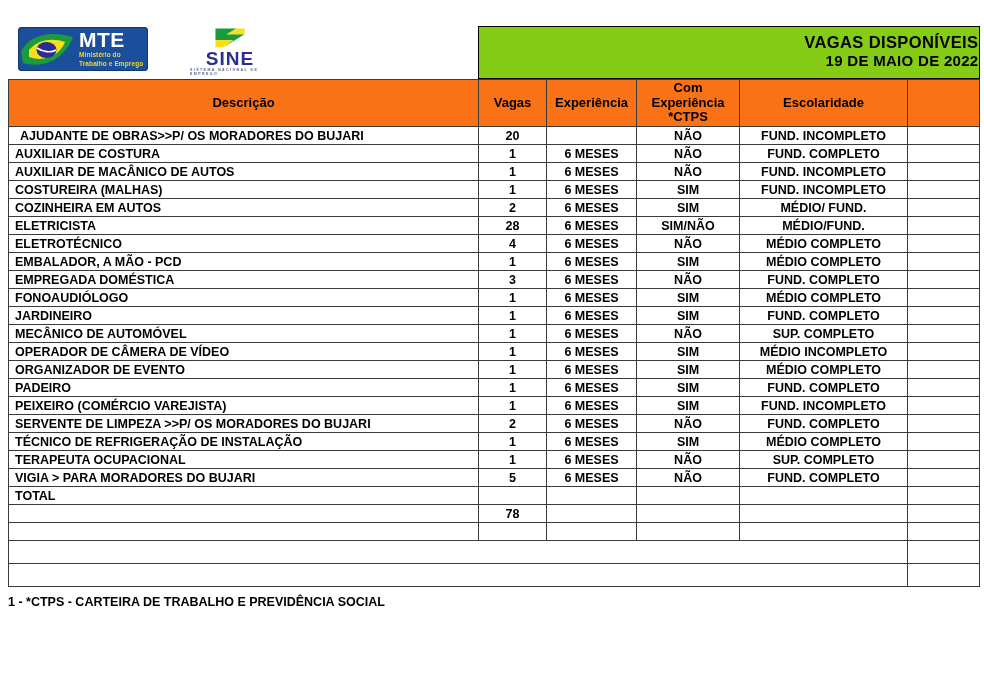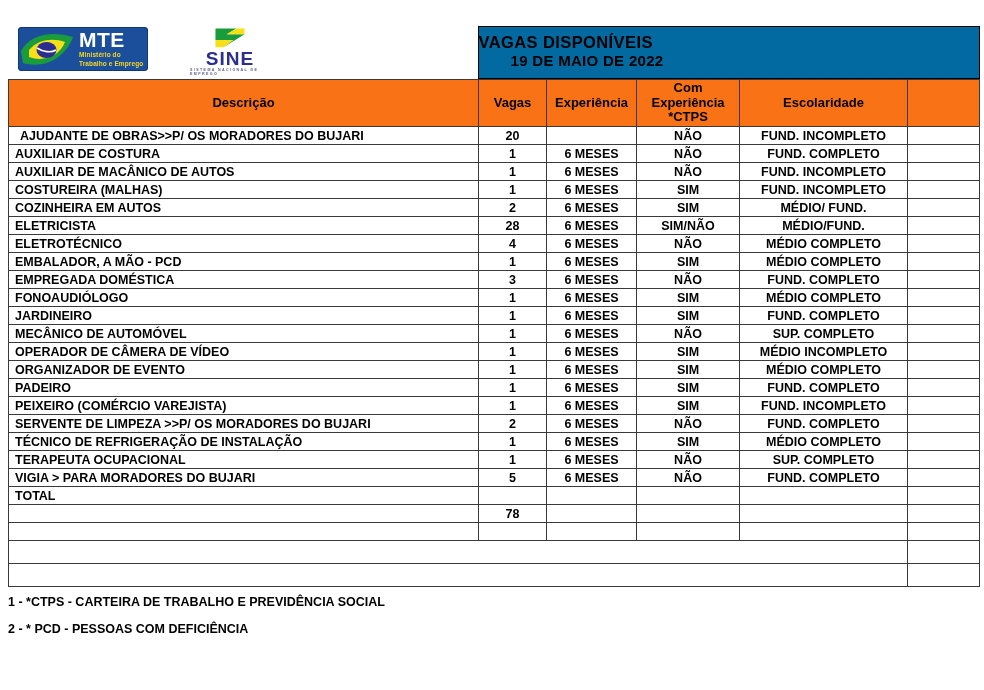--- a/index.html
+++ b/index.html
@@ -122,22 +122,22 @@
     font-weight: bold;
     color: #5b5f8c;
     letter-spacing: 1.4px;
     line-height: 1;
     margin-top: 1px;
   }
 
   
   .hdr-title-cell {
     border: 1.6px solid #000000;
-    background: #0369a1;
-    text-align: left;
+    background: #84cc16;
+    text-align: right;
     padding: 4px 0 6px 0;
     vertical-align: middle;
   }
   .title-main {
     font-size: 16.5px;
     font-weight: bold;
     letter-spacing: 0.4px;
     line-height: 1.25;
   }
   .title-sub {
@@ -466,16 +466,15 @@
         </tr>
         <tr class="row tall-row">
           <td class="desc" colspan="5"></td>
           <td class="ctr"></td>
         </tr>
       </tbody>
   </table>
 
   <div class="notes">
     <div class="note">1 - *CTPS - CARTEIRA DE TRABALHO E PREVIDÊNCIA SOCIAL</div>
-    <div class="note">2 - * PCD - PESSOAS COM DEFICIÊNCIA</div>
   </div>
 
 </div>
 
 </body></html>

